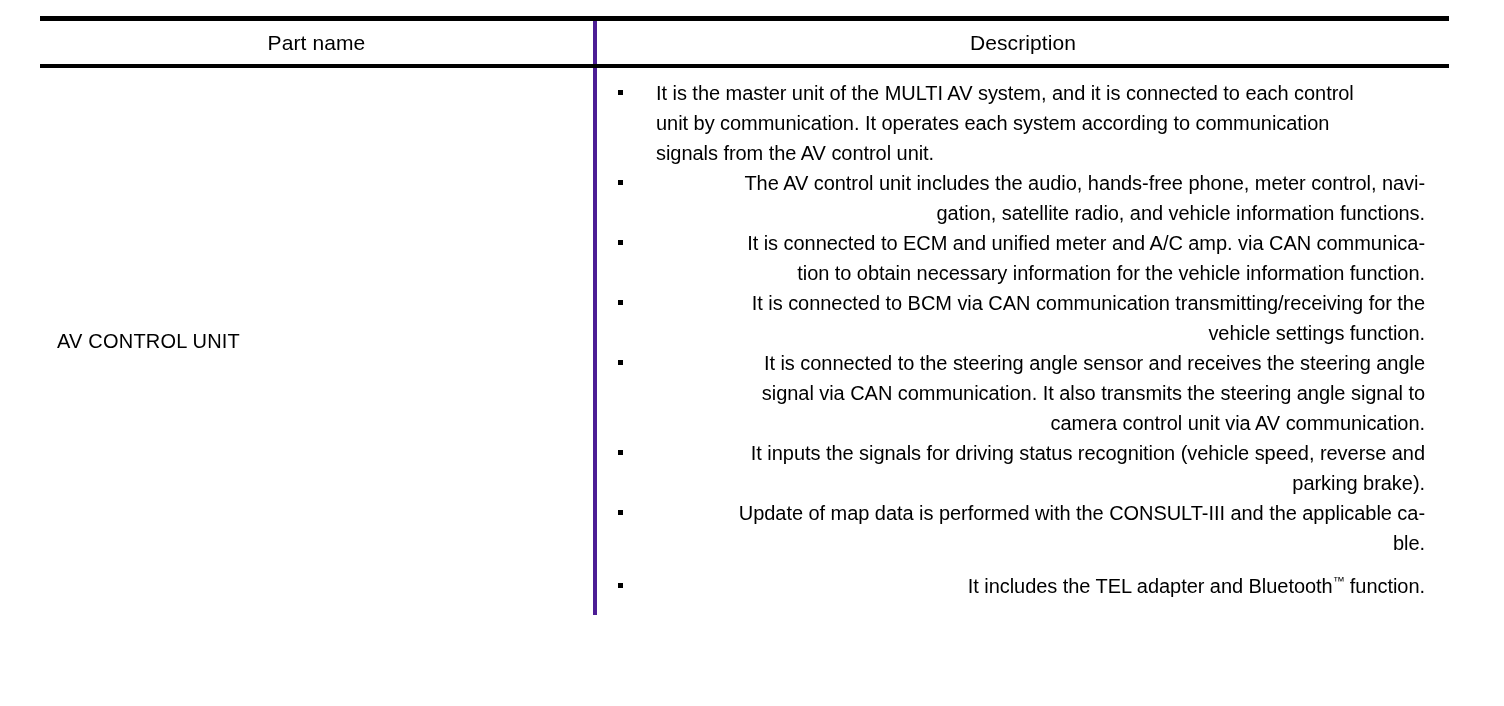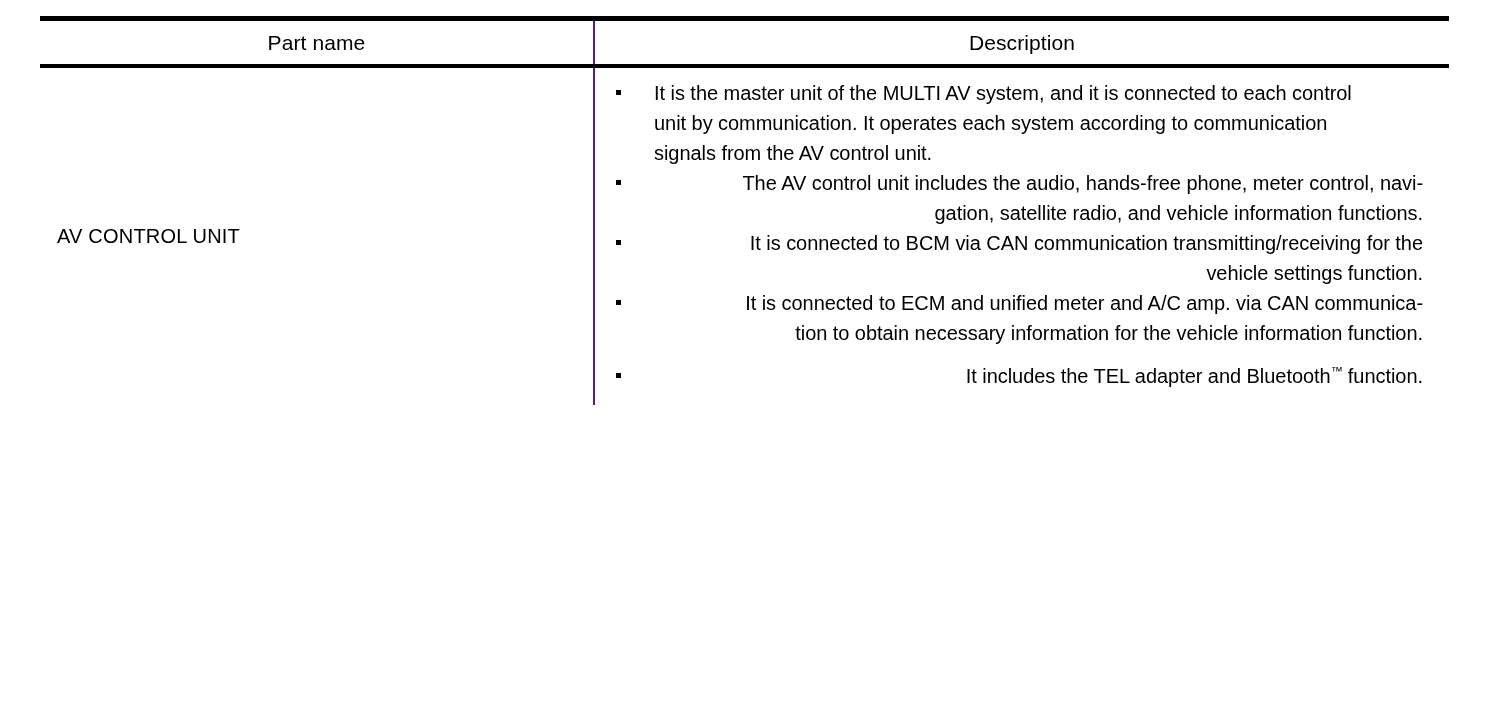--- a/index.html
+++ b/index.html
@@ -48,21 +48,21 @@
   }
 
   .col-part {
     width: 553px;
     flex: 0 0 553px;
     box-sizing: border-box;
   }
   .col-desc {
     flex: 1 1 auto;
     box-sizing: border-box;
-    border-left: 2px solid #4c1d95;
+    border-left: 4px solid #4c1d95;
   }
 
   .header-cell {
     display: flex;
     align-items: center;
     justify-content: center;
     font-size: 21px;
     letter-spacing: 0.1px;
   }
 
@@ -157,33 +157,49 @@
           </li>
 
           <li class="bullet-item">
             <span class="bullet-dot"></span>
             <span class="bullet-text">The AV control unit includes the audio, hands-free phone, meter control, navi-
 gation, satellite radio, and vehicle information functions.</span>
           </li>
 
           <li class="bullet-item">
             <span class="bullet-dot"></span>
+            <span class="bullet-text">It is connected to ECM and unified meter and A/C amp. via CAN communica-
+tion to obtain necessary information for the vehicle information function.</span>
+          </li>
+
+          <li class="bullet-item">
+            <span class="bullet-dot"></span>
             <span class="bullet-text">It is connected to BCM via CAN communication transmitting/receiving for the
 vehicle settings function.</span>
           </li>
 
           <li class="bullet-item">
             <span class="bullet-dot"></span>
-            <span class="bullet-text">It is connected to ECM and unified meter and A/C amp. via CAN communica-
-tion to obtain necessary information for the vehicle information function.</span>
-          </li>
-
-
-
-
+            <span class="bullet-text">It is connected to the steering angle sensor and receives the steering angle
+signal via CAN communication. It also transmits the steering angle signal to
+camera control unit via AV communication.</span>
+          </li>
+
+
+          <li class="bullet-item">
+            <span class="bullet-dot"></span>
+            <span class="bullet-text">It inputs the signals for driving status recognition (vehicle speed, reverse and
+parking brake).</span>
+          </li>
+
+          <li class="bullet-item">
+            <span class="bullet-dot"></span>
+            <span class="bullet-text">Update of map data is performed with the CONSULT-III and the applicable ca-
+ble.</span>
+          </li>
 
           <li class="bullet-item spaced-before">
             <span class="bullet-dot"></span>
             <span class="bullet-text"><span>It includes the TEL adapter and Bluetooth</span><span class="tm">™</span><span> function.</span></span>
           </li>
 
         </ul>
       </div>
 
     </div>

